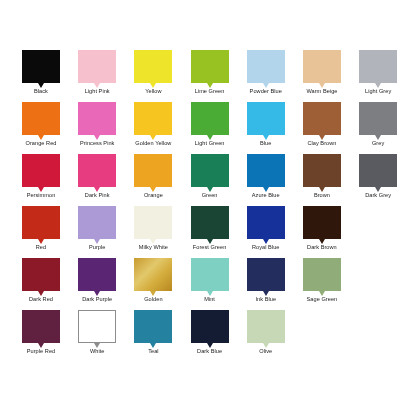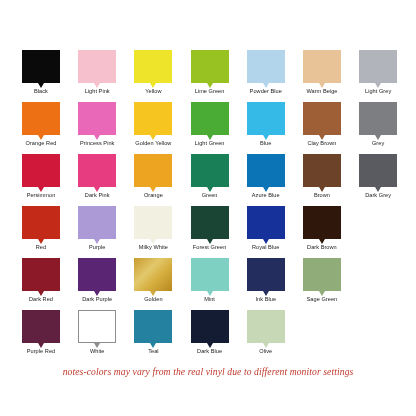--- a/index.html
+++ b/index.html
@@ -294,14 +294,13 @@
         </div>
         <div class="swatch-cell">
           <div class="chip" style="background: rgb(198, 216, 182);"></div>
           <div class="chip-tail" style="border-top-color: rgb(198, 216, 182);"></div>
           <div class="chip-label">Olive</div>
         </div>
         <div class="swatch-cell empty"></div>
         <div class="swatch-cell empty"></div>
       </div>
     </div>
-  <div class="footnote">notes-colors may vary from the real vinyl due to different monitor settings</div>
 </div>
 
 </body></html>

